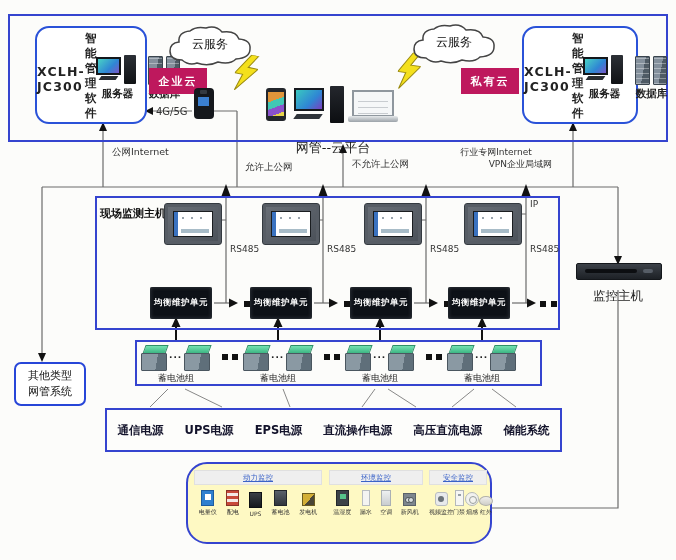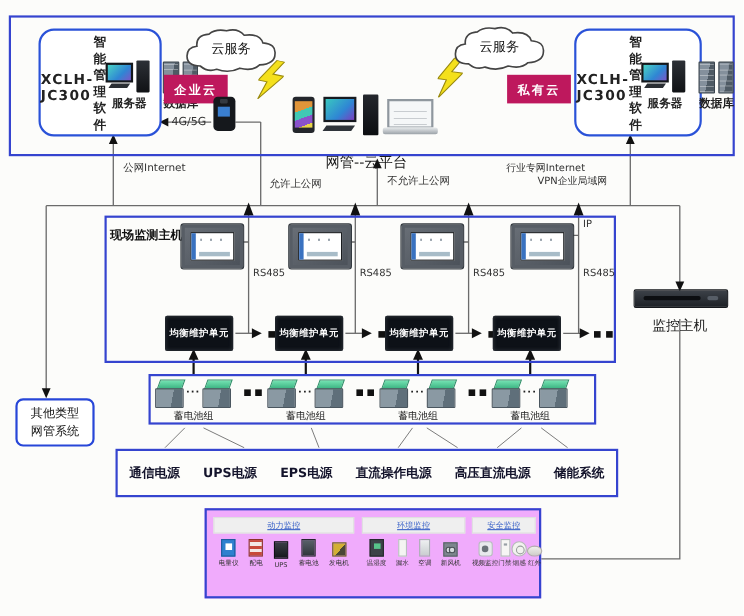--- a/index.html
+++ b/index.html
@@ -382,21 +382,21 @@
 
     <div class="powerbox" style="left:105px;top:408px;width:457px;height:44px;">
       <span class="pwitem">通信电源</span>
       <span class="pwitem">UPS电源</span>
       <span class="pwitem">EPS电源</span>
       <span class="pwitem">直流操作电源</span>
       <span class="pwitem">高压直流电源</span>
       <span class="pwitem">储能系统</span>
     </div>
 
-    <div class="bluebox" style="left:186px;top:462px;width:306px;height:82px;border-width:2.5px;background:#f0abfc;">
+    <div class="bluebox" style="left:186px;top:462px;width:306px;height:82px;border-width:2.5px;background:#fef9c3;border-radius:21px;">
 
       <div class="panel" style="left:6px;width:128px;">
         <div class="ph">
             <span>动力监控</span>
           </div>
         <div class="pi">
           <div class="pitem">
               <div class="ic meter"></div>
               <div class="plbl">电量仪</div>
             </div>

